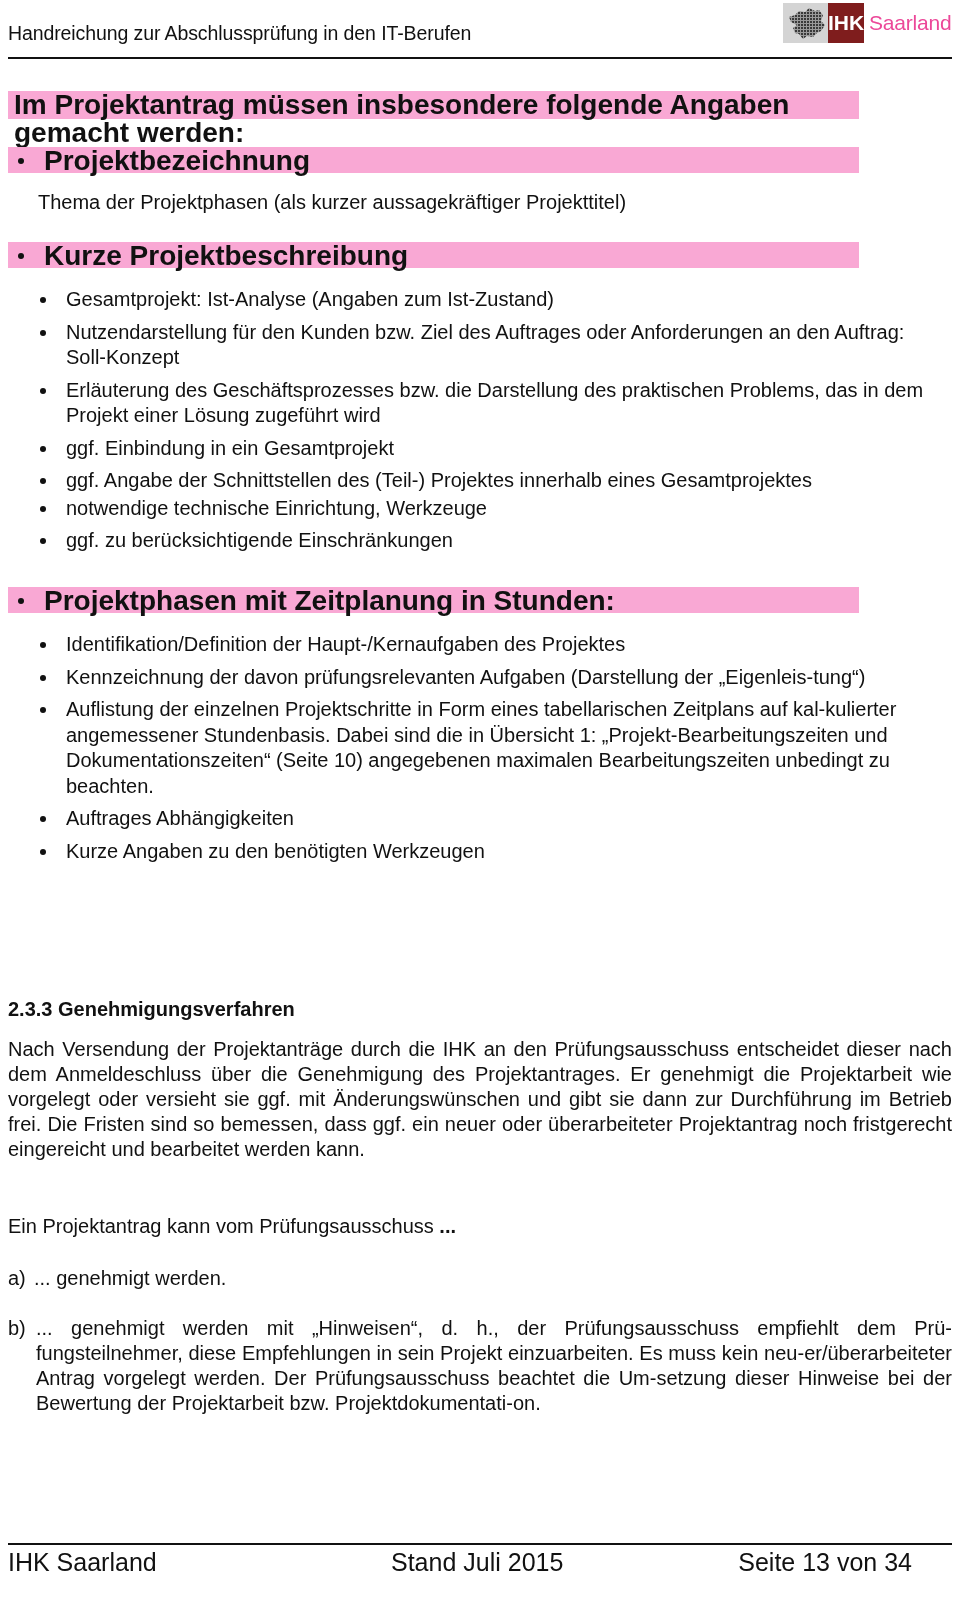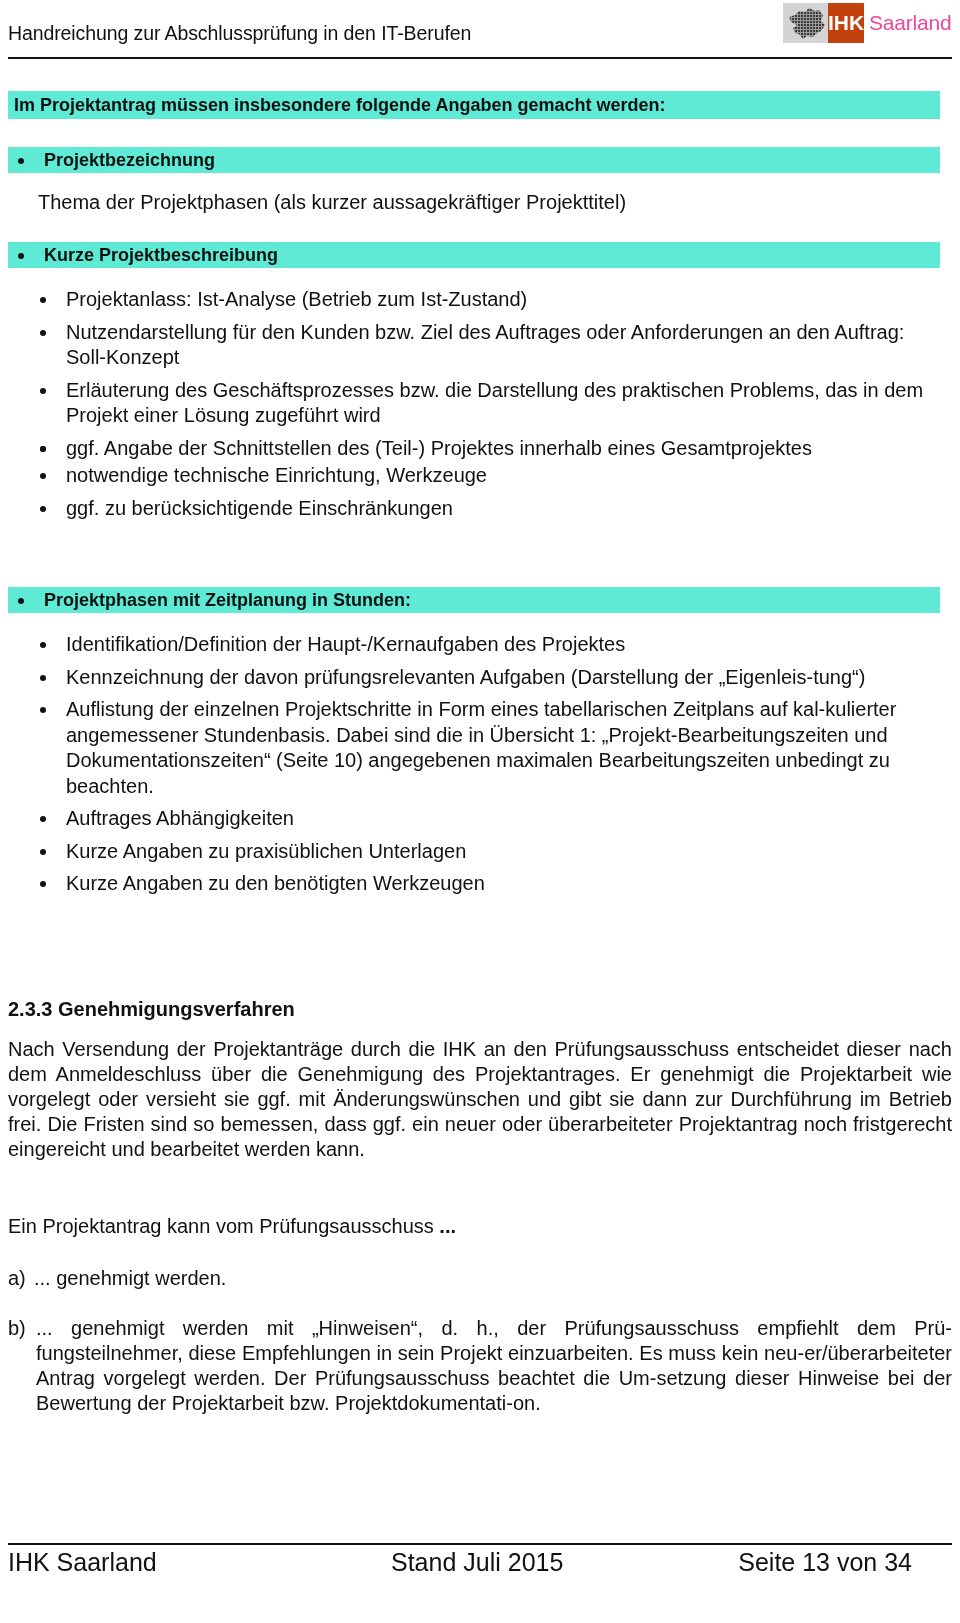--- a/index.html
+++ b/index.html
@@ -6,24 +6,24 @@
     body {
       width: 960px; height: 1623px; position: relative; overflow: hidden;
       font-family: "Liberation Sans", sans-serif; color: #111;
     }
     .abs { position: absolute; }
     .hdr-title { left: 8px; top: 22px; font-size: 19.5px; letter-spacing: -0.1px; }
     .hdr-line { left: 8px; top: 57px; width: 944px; height: 2px; background: #111; }
     .logo { left: 783px; top: 3px; height: 40px; display: flex; align-items: stretch; }
     .logo-map { width: 45px; background: #d4d4d4; position: relative; overflow: hidden; }
     .logo-map svg { position: absolute; left: 0; top: 0; }
-    .logo-ihk { width: 36px; background: #c2410c; color: #fff; font-weight: bold; font-size: 21px; display: flex; align-items: center; justify-content: center; }
+    .logo-ihk { width: 36px; background: #7f1d1d; color: #fff; font-weight: bold; font-size: 21px; display: flex; align-items: center; justify-content: center; }
     .logo-text { padding-left: 5px; font-size: 21px; color: #ec4899; display: flex; align-items: center; letter-spacing: -0.2px; }
 
-    .bar { left: 8px; width: 932px; background: #5eead4; font-weight: bold; font-size: 18px; }
+    .bar { left: 8px; width: 851px; background: #f9a8d4; font-weight: bold; font-size: 28px; }
     .bar-title { top: 91px; height: 28px; line-height: 28px; padding-left: 6px; box-sizing: border-box; }
     .bar-bullet { height: 26px; line-height: 27px; }
     .bar-bullet .dot { position: absolute; left: 10px; top: 11px; width: 6px; height: 6px; background: #111; border-radius: 50%; }
     .bar-bullet .txt { position: absolute; left: 36px; top: 0; }
 
     .plain { left: 38px; font-size: 20px; }
     .list { left: 36px; width: 890px; font-size: 20px; line-height: 25.5px; }
     .li { position: relative; padding-left: 30px; margin: 0; }
     .li .dot { position: absolute; left: 4px; top: 10px; width: 6px; height: 6px; background: #111; border-radius: 50%; }
 
@@ -63,39 +63,38 @@
   <span class="dot"></span>
   <span class="txt">Projektbezeichnung</span>
 </div>
 <div class="abs plain" style="top:191px;">Thema der Projektphasen (als kurzer aussagekräftiger Projekttitel)</div>
 
 <div class="abs bar bar-bullet" style="top:242px;">
   <span class="dot"></span>
   <span class="txt">Kurze Projektbeschreibung</span>
 </div>
 <div class="abs list" style="top:287px;">
-  <p class="li" style="margin-bottom:7px;"><span class="dot"></span><span>Projektanlass: Ist-Analyse (Betrieb zum Ist-Zustand)</span></p>
+  <p class="li" style="margin-bottom:7px;"><span class="dot"></span><span>Gesamtprojekt: Ist-Analyse (Angaben zum Ist-Zustand)</span></p>
   <p class="li" style="margin-bottom:7px;"><span class="dot"></span><span>Nutzendarstellung für den Kunden bzw. Ziel des Auftrages oder Anforderungen an den Auftrag: Soll-Konzept</span></p>
   <p class="li" style="margin-bottom:7px;"><span class="dot"></span><span>Erläuterung des Geschäftsprozesses bzw. die Darstellung des praktischen Problems, das in dem Projekt einer Lösung zugeführt wird</span></p>
-  <p class="li" style="margin-bottom:7px;"><span class="dot"></span></p>
+  <p class="li" style="margin-bottom:7px;"><span class="dot"></span><span>ggf. Einbindung in ein Gesamtprojekt</span></p>
   <p class="li" style="margin-bottom:2px;"><span class="dot"></span><span>ggf. Angabe der Schnittstellen des (Teil-) Projektes innerhalb eines Gesamtprojektes</span></p>
   <p class="li" style="margin-bottom:7px;"><span class="dot"></span><span>notwendige technische Einrichtung, Werkzeuge</span></p>
   <p class="li"><span class="dot"></span><span>ggf. zu berücksichtigende Einschränkungen</span></p>
 </div>
 
 <div class="abs bar bar-bullet" style="top:587px;">
   <span class="dot"></span>
   <span class="txt">Projektphasen mit Zeitplanung in Stunden:</span>
 </div>
 <div class="abs list" style="top:632px;">
   <p class="li" style="margin-bottom:7px;"><span class="dot"></span><span>Identifikation/Definition der Haupt-/Kernaufgaben des Projektes</span></p>
   <p class="li" style="margin-bottom:7px;"><span class="dot"></span><span>Kennzeichnung der davon prüfungsrelevanten Aufgaben (Darstellung der „Eigenleis-tung“)</span></p>
   <p class="li" style="margin-bottom:7px;"><span class="dot"></span><span>Auflistung der einzelnen Projektschritte in Form eines tabellarischen Zeitplans auf kal-kulierter angemessener Stundenbasis. Dabei sind die in Übersicht 1: „Projekt-Bearbeitungszeiten und Dokumentationszeiten“ (Seite 10) angegebenen maximalen Bearbeitungszeiten unbedingt zu beachten.</span></p>
   <p class="li" style="margin-bottom:7px;"><span class="dot"></span><span>Auftrages Abhängigkeiten</span></p>
-  <p class="li" style="margin-bottom:7px;"><span class="dot"></span><span>Kurze Angaben zu praxisüblichen Unterlagen</span></p>
   <p class="li"><span class="dot"></span><span>Kurze Angaben zu den benötigten Werkzeugen</span></p>
 </div>
 
 <div class="abs section-h">2.3.3 Genehmigungsverfahren</div>
 <div class="abs para" style="top:1037px;">Nach Versendung der Projektanträge durch die IHK an den Prüfungsausschuss entscheidet dieser nach dem Anmeldeschluss über die Genehmigung des Projektantrages. Er genehmigt die Projektarbeit wie vorgelegt oder versieht sie ggf. mit Änderungswünschen und gibt sie dann zur Durchführung im Betrieb frei. Die Fristen sind so bemessen, dass ggf. ein neuer oder überarbeiteter Projektantrag noch fristgerecht eingereicht und bearbeitet werden kann.</div>
 
 <div class="abs para-b" style="top:1214px;">
   <span>Ein Projektantrag kann vom Prüfungsausschuss</span>
   <b>...</b>
 </div>

